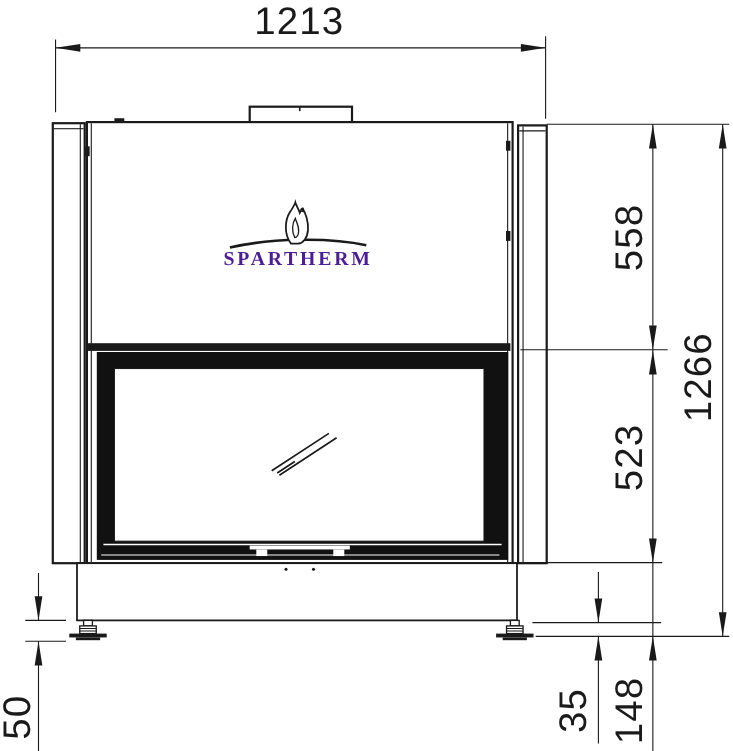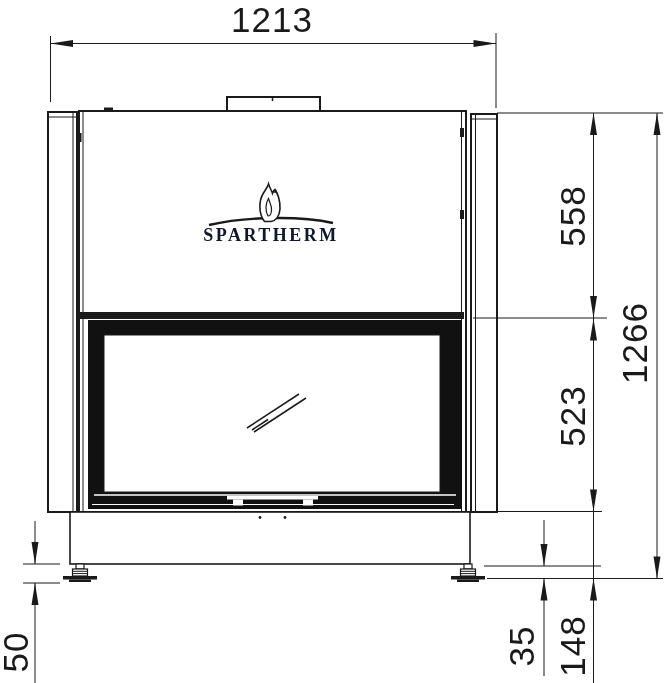--- a/index.html
+++ b/index.html
@@ -18,21 +18,21 @@
   .lbl-1213{left:172px;top:0px;}
   .lbl-558{left:513px;top:196px;}
   .lbl-523{left:513px;top:396px;}
   .lbl-1266{left:575px;top:323px;}
   .lbl-50{left:-44px;top:632px;}
   .lbl-35{left:462px;top:626px;}
   .lbl-148{left:513px;top:626px;}
   .logo-text{
     position:absolute;left:191px;top:226px;width:160px;height:18px;
     font-family:"Liberation Serif",serif;font-weight:700;font-size:18px;
-    letter-spacing:2.5px;text-align:center;line-height:18px;color:#0f172a;
+    letter-spacing:2.5px;text-align:center;line-height:18px;color:#4c1d95;
   }
 </style>
 </head>
 <body>
 
 <div id="stage">
 
   <svg id="drawing-svg" width="666" height="683" viewBox="0 0 666 683">
 
     <g stroke="#1a1a1a" fill="none" stroke-width="2">

